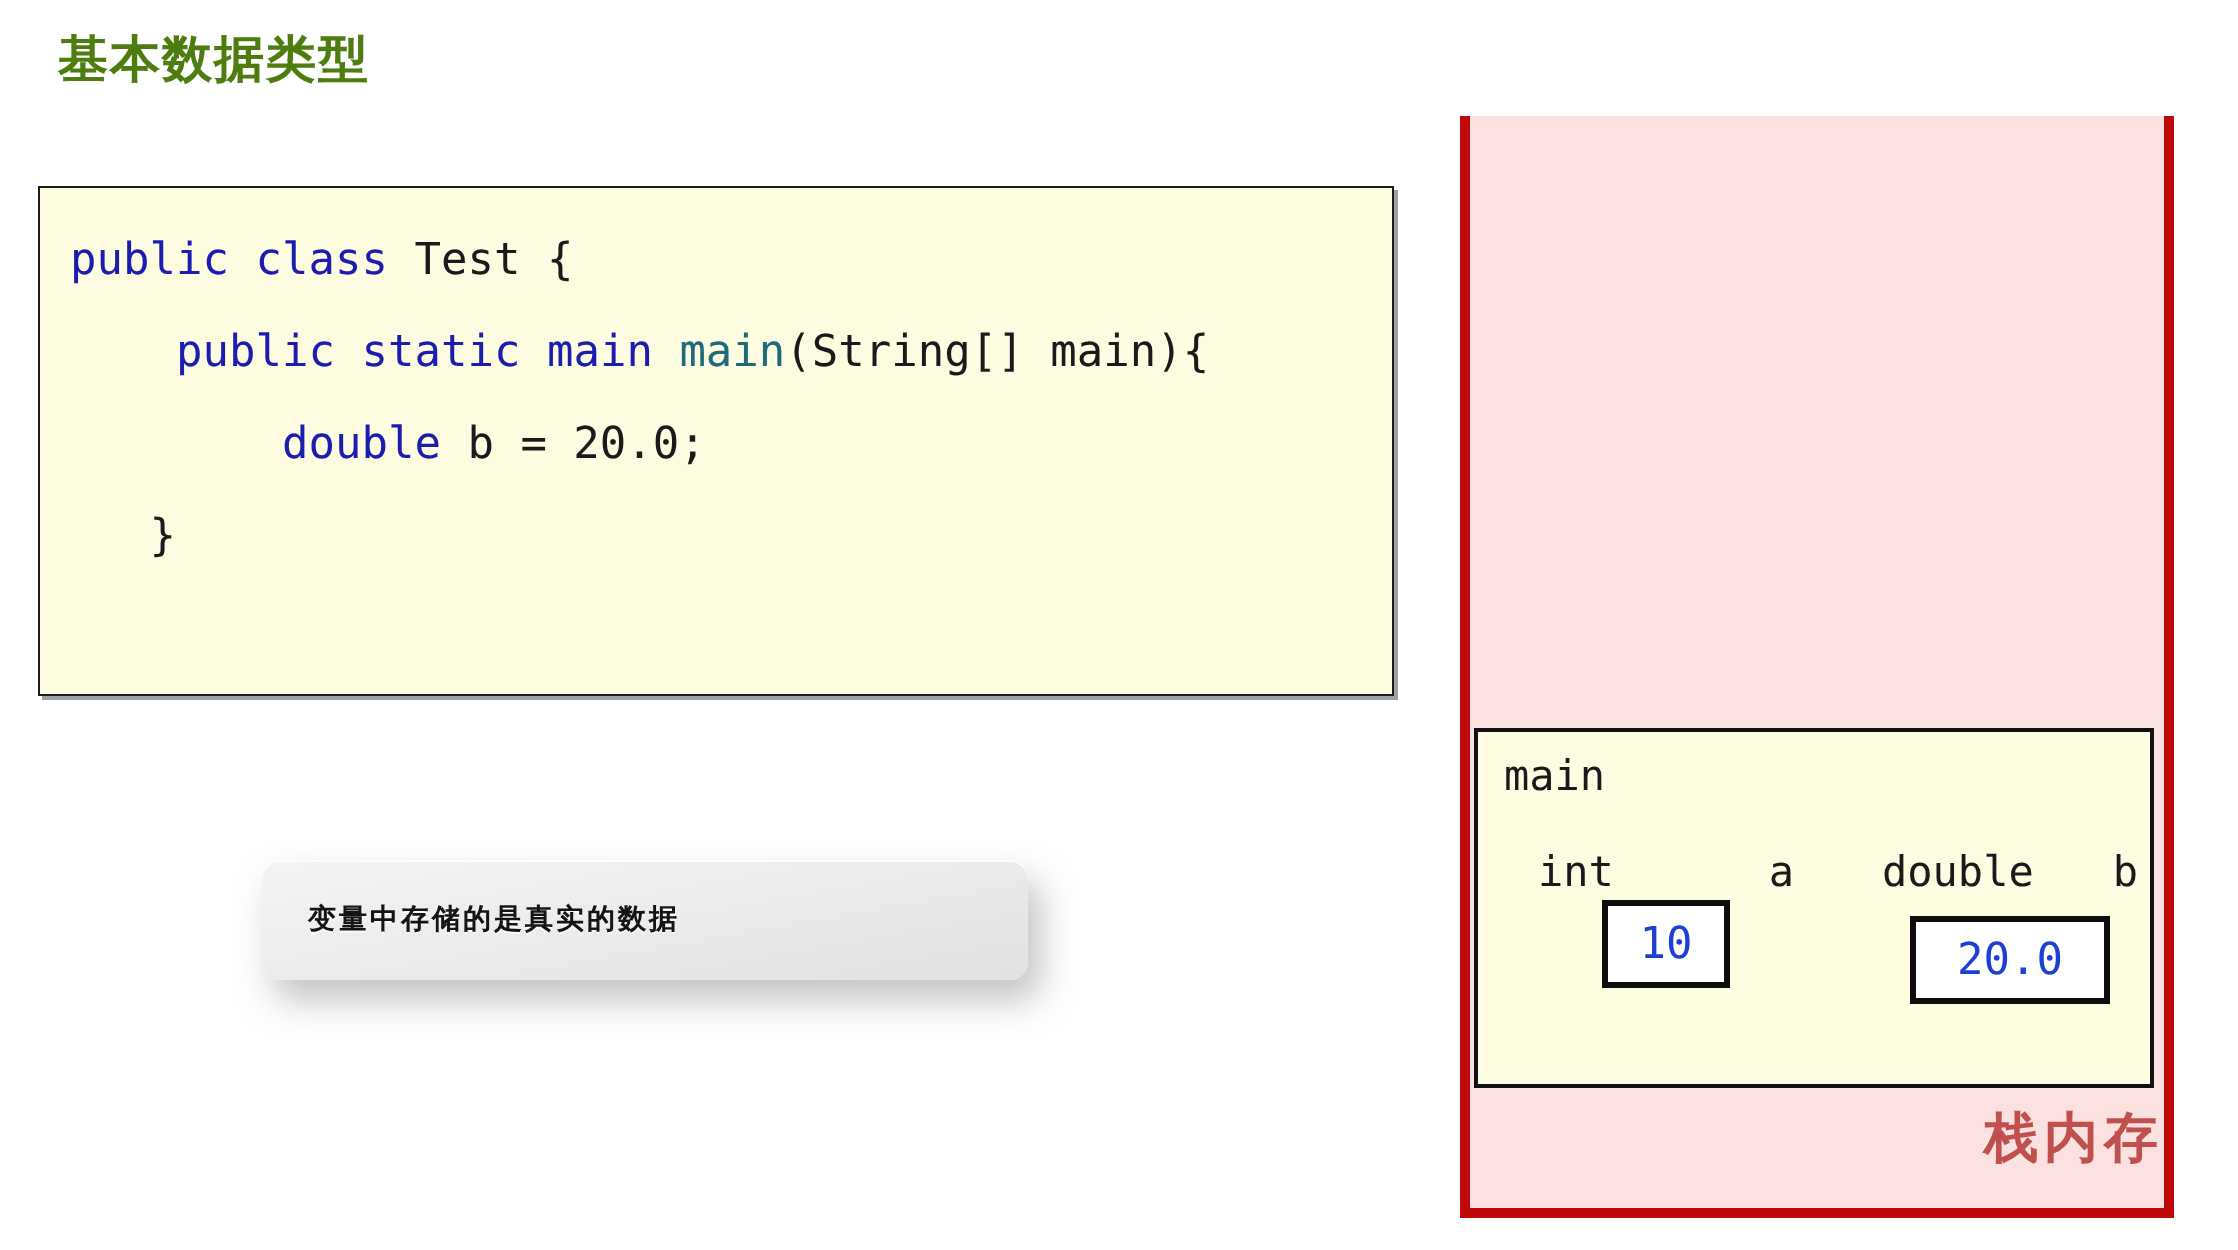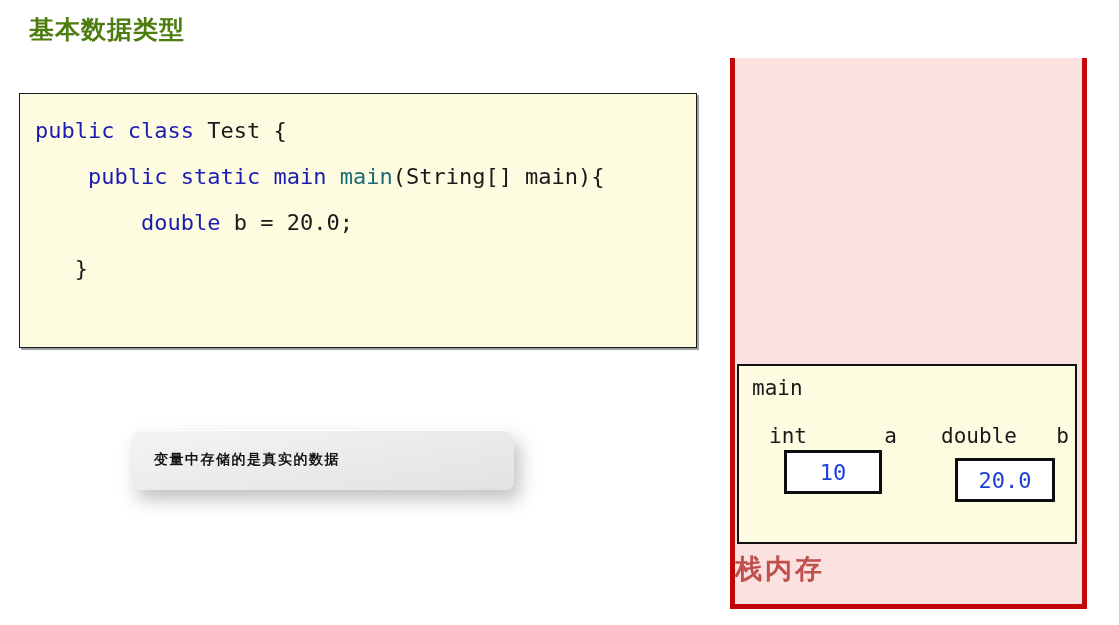--- a/index.html
+++ b/index.html
@@ -91,21 +91,21 @@
     border-left: 5px solid #c00808;
     border-right: 5px solid #c00808;
     border-bottom: 5px solid #c00808;
     border-top: none;
   }
   #stack-label {
     position: absolute;
     left: 0;
     right: 0;
     bottom: 17px;
-    text-align: left;
+    text-align: right;
     font-family: "Liberation Sans", sans-serif;
     font-weight: bold;
     font-size: 27px;
     letter-spacing: 3px;
     color: #bf504d;
   }
 
   
   #stack-frame {
     position: absolute;
@@ -137,21 +137,21 @@
     justify-content: space-between;
     align-items: baseline;
     font-family: "DejaVu Sans Mono", "Liberation Mono", monospace;
     font-size: 21px;
     color: #1a1a1a;
     margin-bottom: 2px;
     padding: 0 2px;
   }
   .var-box {
     margin: 0 auto;
-    width: 98px;
+    width: 64px;
     height: 44px;
     background: #ffffff;
     border: 3px solid #0d0d0d;
     box-sizing: border-box;
     display: flex;
     align-items: center;
     justify-content: center;
     font-family: "DejaVu Sans Mono", "Liberation Mono", monospace;
     font-size: 22px;
     color: #1c3fd4;

